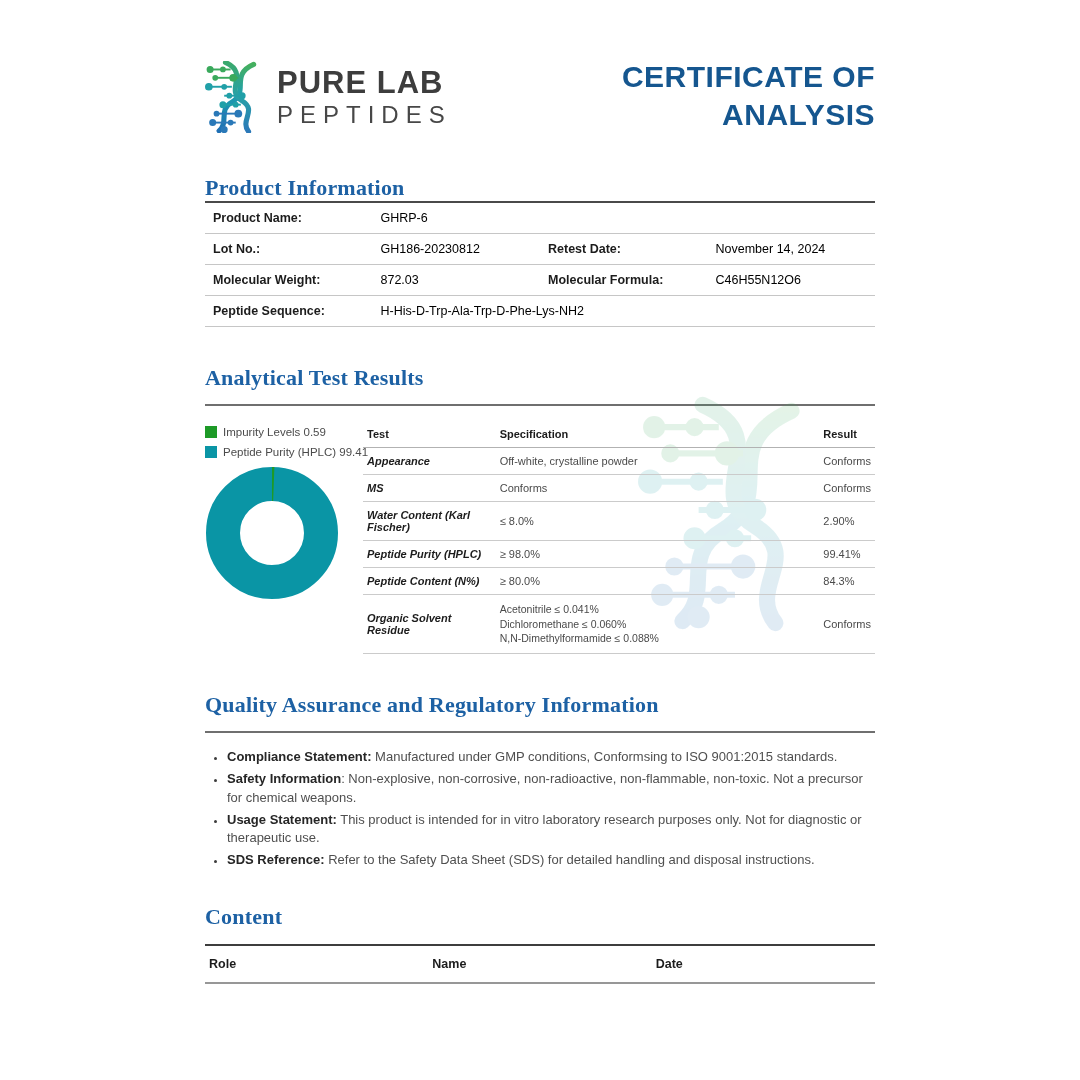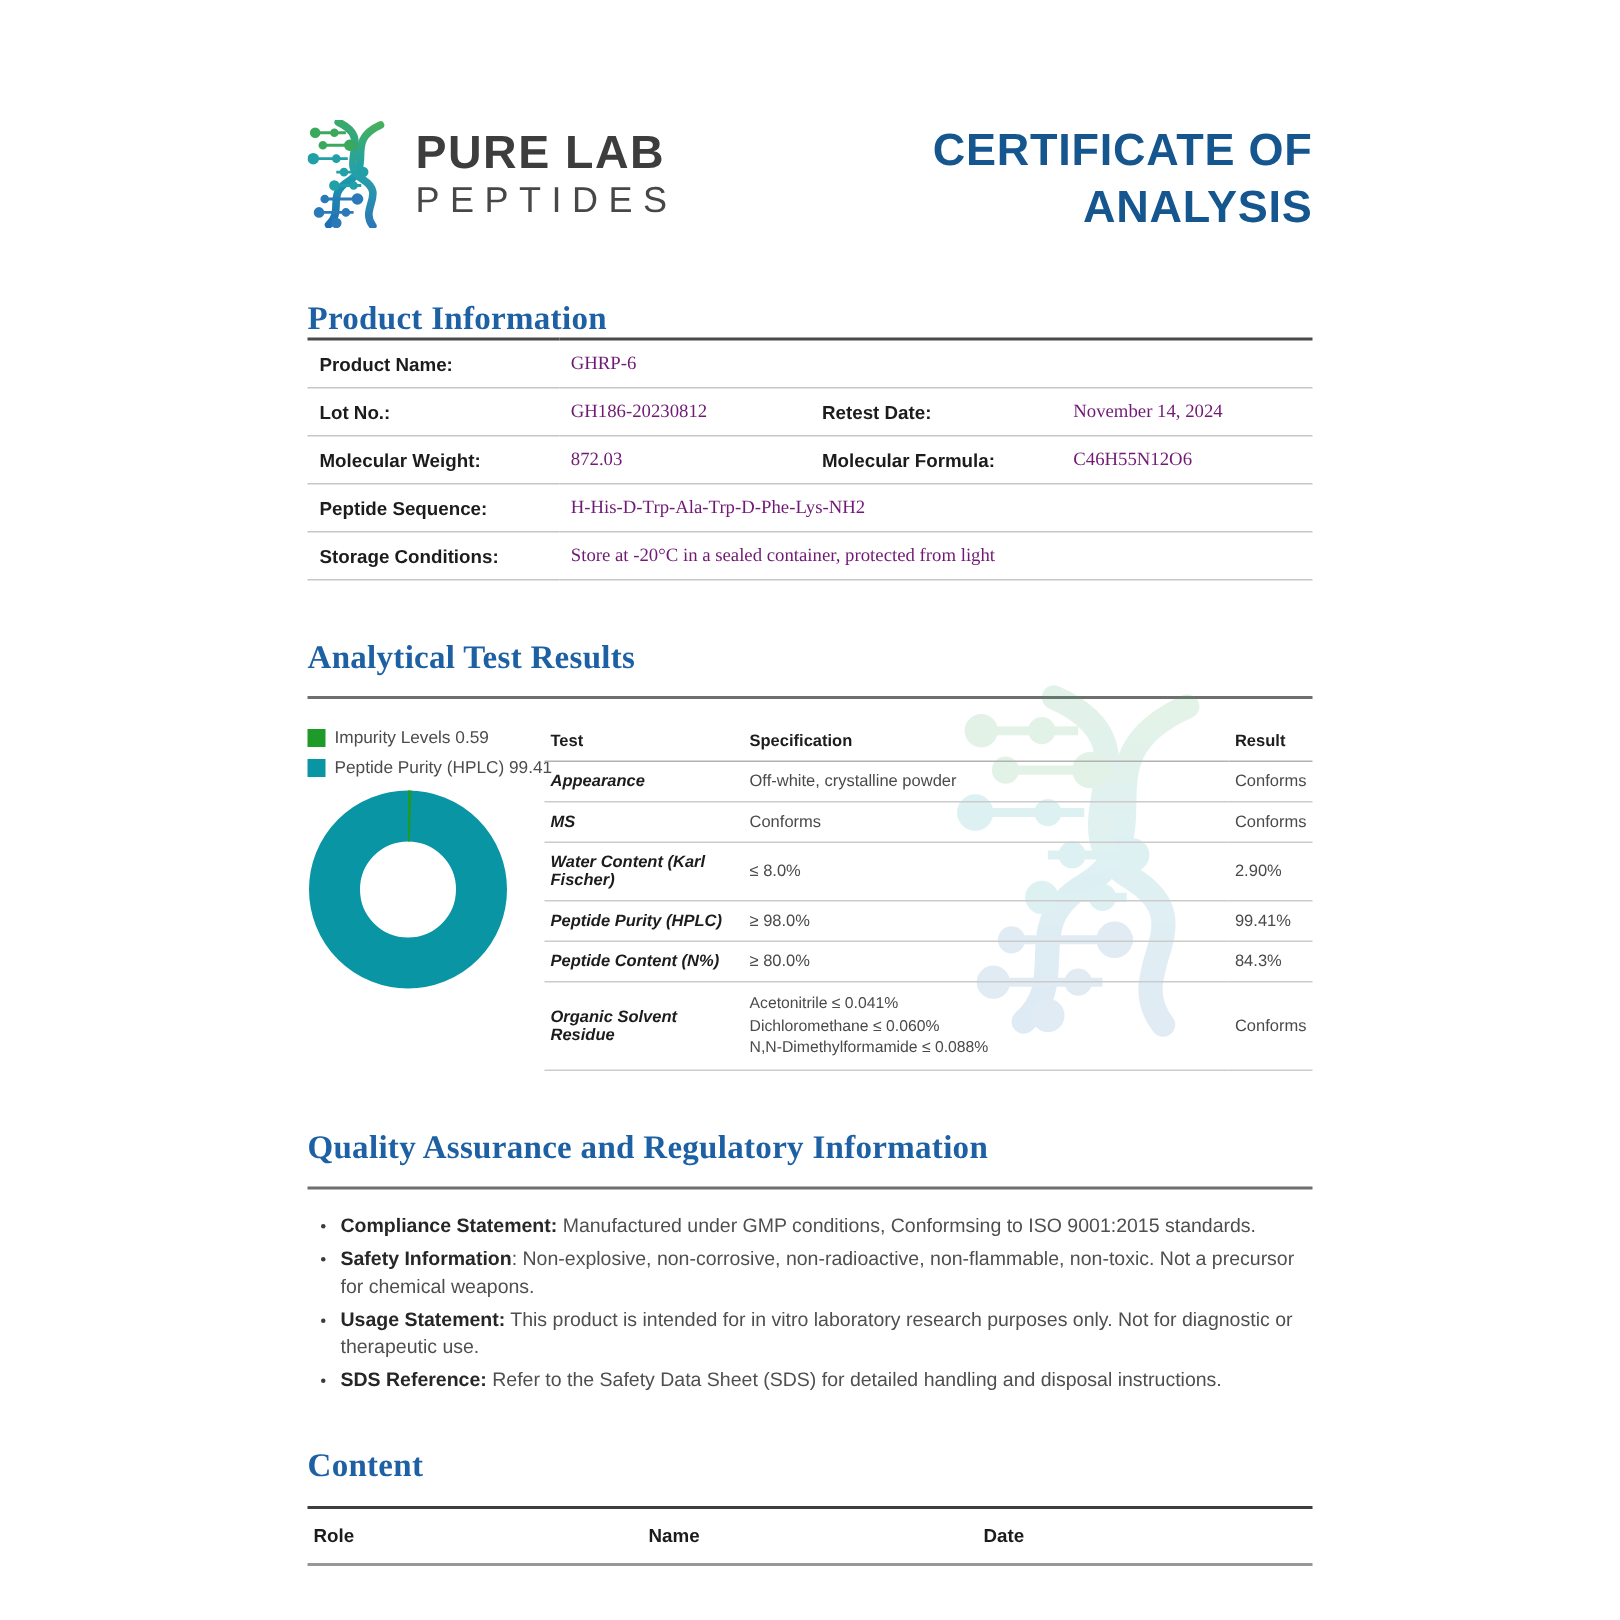--- a/index.html
+++ b/index.html
@@ -5,39 +5,39 @@
   * { margin: 0; padding: 0; box-sizing: border-box; }
   html, body { background: #ffffff; }
   .page {
     width: 1080px; height: 1080px; background: #ffffff; overflow: hidden;
     font-family: "Liberation Sans", sans-serif; color: #3a3a3a;
     position: relative; margin: 0 auto;
   }
   .container { padding: 0 205px; }
 
   
-  .header { margin-top: 80px; display: flex; justify-content: space-between; align-items: flex-start; }
+  .header { margin-top: 56px; display: flex; justify-content: space-between; align-items: flex-end; }
   .brand { display: flex; align-items: center; }
   .brand-icon { width: 64px; height: 72px; flex: 0 0 auto; }
   .brand-text { margin-left: 8px; }
   .brand-line1 { font-size: 31px; font-weight: bold; color: #3d3d3d; letter-spacing: 1px; line-height: 1; }
   .brand-line2 { font-size: 24px; font-weight: normal; color: #474747; letter-spacing: 7px; line-height: 1; margin-top: 5px; }
   .cert-title { text-align: right; color: #15568f; font-weight: bold; font-size: 30px; line-height: 1.25; letter-spacing: 0.5px; margin-top: 2px; }
 
   
   .section-heading { font-size: 22px; font-weight: bold; color: #1d61a4; letter-spacing: 0.2px; font-family: Liberation Serif, serif; }
   .rule { height: 2px; background: #6f6f6f; margin-top: 13px; }
 
   
   .sec-product { margin-top: 42px; }
   .product-table { width: 100%; border-collapse: collapse; border-top: 2px solid #4a4a4a; }
   .product-table tr { border-bottom: 1px solid #c6c6c6; }
   .product-table td { font-size: 12.5px; padding: 8px 6px 8px 8px; vertical-align: middle; }
   .product-table td.lbl { font-weight: bold; color: #1c1c1c; width: 25%; }
-  .product-table td.val { color: #701a75; width: 25%; font-family: Liberation Serif, serif; }
+  .product-table td.val { color: #000000; width: 25%; }
 
   
   .sec-analytical { margin-top: 38px; }
   .analytical-body { display: flex; position: relative; margin-top: 6px; }
   .chart-col { width: 158px; flex: 0 0 auto; padding-top: 14px; position: relative; z-index: 1; }
   .legend-item { display: flex; align-items: center; margin-bottom: 8px; }
   .legend-swatch { width: 12px; height: 12px; flex: 0 0 auto; }
   .legend-label { font-size: 11.5px; color: #4b4b4b; margin-left: 6px; white-space: nowrap; }
   .donut-wrap { margin-top: 6px; margin-left: 0; }
   .test-col { flex: 1; position: relative; z-index: 1; }
@@ -150,24 +150,20 @@
           <tr>
             <td class="lbl">Molecular Weight:</td>
             <td class="val">872.03</td>
             <td class="lbl">Molecular Formula:</td>
             <td class="val">C46H55N12O6</td>
           </tr>
           <tr>
             <td class="lbl">Peptide Sequence:</td>
             <td class="val" colspan="3">H-His-D-Trp-Ala-Trp-D-Phe-Lys-NH2</td>
           </tr>
-          <tr>
-            <td class="lbl">Storage Conditions:</td>
-            <td class="val" colspan="3">Store at -20°C in a sealed container, protected from light</td>
-          </tr>
         </tbody>
       </table>
     </div>
 
     <div class="sec-analytical">
       <div class="section-heading">Analytical Test Results</div>
       <div class="rule"></div>
       <div class="analytical-body">
         <svg class="watermark">
             <use href="#dna-helix"></use>

